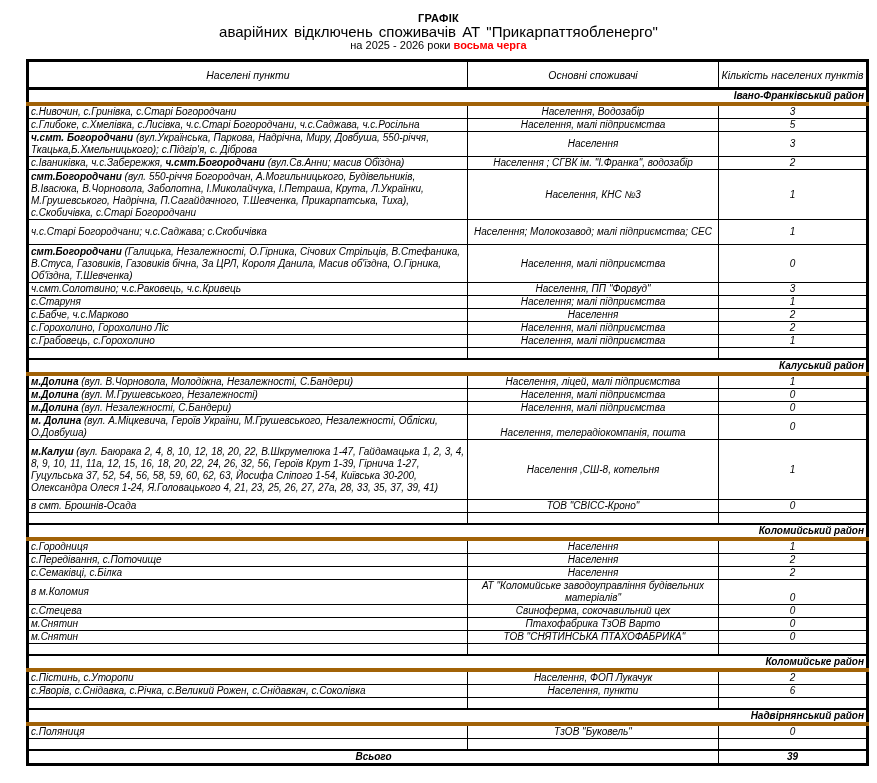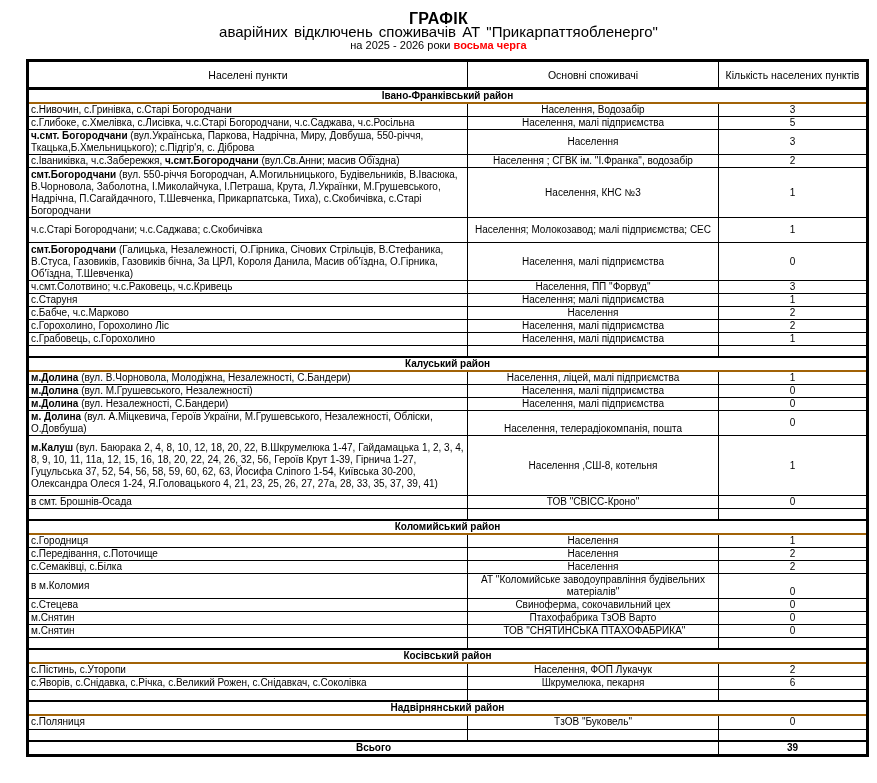--- a/index.html
+++ b/index.html
@@ -1,36 +1,36 @@
 <!DOCTYPE html>
 <html><head>
   <meta charset="utf-8">
   <style>
     html, body { margin: 0; padding: 0; background: #ffffff; }
     body { width: 877px; height: 783px; position: relative; overflow: hidden;
            font-family: "Liberation Sans", sans-serif; color: #000; }
     .title-block { position: absolute; left: 0; top: 12px; width: 877px; text-align: center; }
-    .title-block .t1 { font-size: 16px; font-weight: bold; line-height: 13px; letter-spacing: 0.3px; }
+    .title-block .t1 { font-size: 11px; font-weight: bold; line-height: 13px; letter-spacing: 0.3px; }
     .title-block .t2 { font-size: 15px; line-height: 14px; word-spacing: 2px; }
     .title-block .t3 { font-size: 11px; line-height: 13px; }
     .title-block .red { color: #ff0000; font-weight: bold; }
     table.grid { position: absolute; left: 26px; top: 59px; width: 840px;
-                 border-collapse: collapse; table-layout: fixed; }
+                 border-collapse: collapse; table-layout: fixed; font-style: italic; }
     table.grid td { border: 1px solid #000; font-size: 10px; line-height: 12px; padding: 0 2px;
                     vertical-align: middle; overflow: hidden; }
     table.grid col.c1 { width: 440px; }
     table.grid col.c2 { width: 251px; }
     table.grid col.c3 { width: 149px; }
     td.place { text-align: left; margin-left: 6px; }
     td.cons { text-align: center; }
     td.cnt { text-align: center; }
     tr.head td { height: 25px; text-align: center; font-size: 10.5px; border-top: 3px solid #000; border-bottom: 3px solid #000; }
     tr.head td.c-left { border-left: 3px solid #000; }
     tr.head td.c-right { border-right: 3px solid #000; }
-    tr.district td { font-weight: bold; text-align: center; height: 11px; border-top: 2px solid #000; border-bottom: 2px solid #a16207; }
+    tr.district td { font-weight: bold; text-align: right; height: 11px; border-top: 2px solid #000; border-bottom: 4px solid #a16207; }
     tr.blank td { height: 10px; }
     tr.total td { font-weight: bold; height: 10px; border-bottom: 3px solid #000; border-top: 2px solid #000; }
     td.lb { border-left: 3px solid #000 !important; }
     td.rb { border-right: 3px solid #000 !important; }
     td.cnt.bottom { vertical-align: bottom; }
     b { font-weight: bold; }
   </style>
 </head>
 <body>
 
@@ -201,30 +201,30 @@
       <td class="cons" style="white-space:pre"> ТОВ "СНЯТИНСЬКА ПТАХОФАБРИКА"</td>
       <td class="cnt rb">0</td>
     </tr>
     <tr class="blank">
       <td class="lb"></td>
         <td></td>
         <td class="rb"></td>
     </tr>
 
     <tr class="district">
-      <td colspan="3" class="lb rb">Косівський район</td>
+      <td colspan="3" class="lb rb">Коломийське район</td>
     </tr>
     <tr style="height:12px">
       <td class="place lb">с.Пістинь, с.Уторопи</td>
       <td class="cons">Населення, ФОП Лукачук</td>
       <td class="cnt rb">2</td>
     </tr>
     <tr style="height:12px">
       <td class="place lb">с.Яворів, с.Снідавка, с.Річка, с.Великий Рожен, с.Снідавкач, с.Соколівка</td>
-      <td class="cons">Шкрумелюка, пекарня</td>
+      <td class="cons">Населення, пункти</td>
       <td class="cnt rb">6</td>
     </tr>
     <tr class="blank">
       <td class="lb"></td>
         <td></td>
         <td class="rb"></td>
     </tr>
 
     <tr class="district">
       <td colspan="3" class="lb rb">Надвірнянський район</td>

